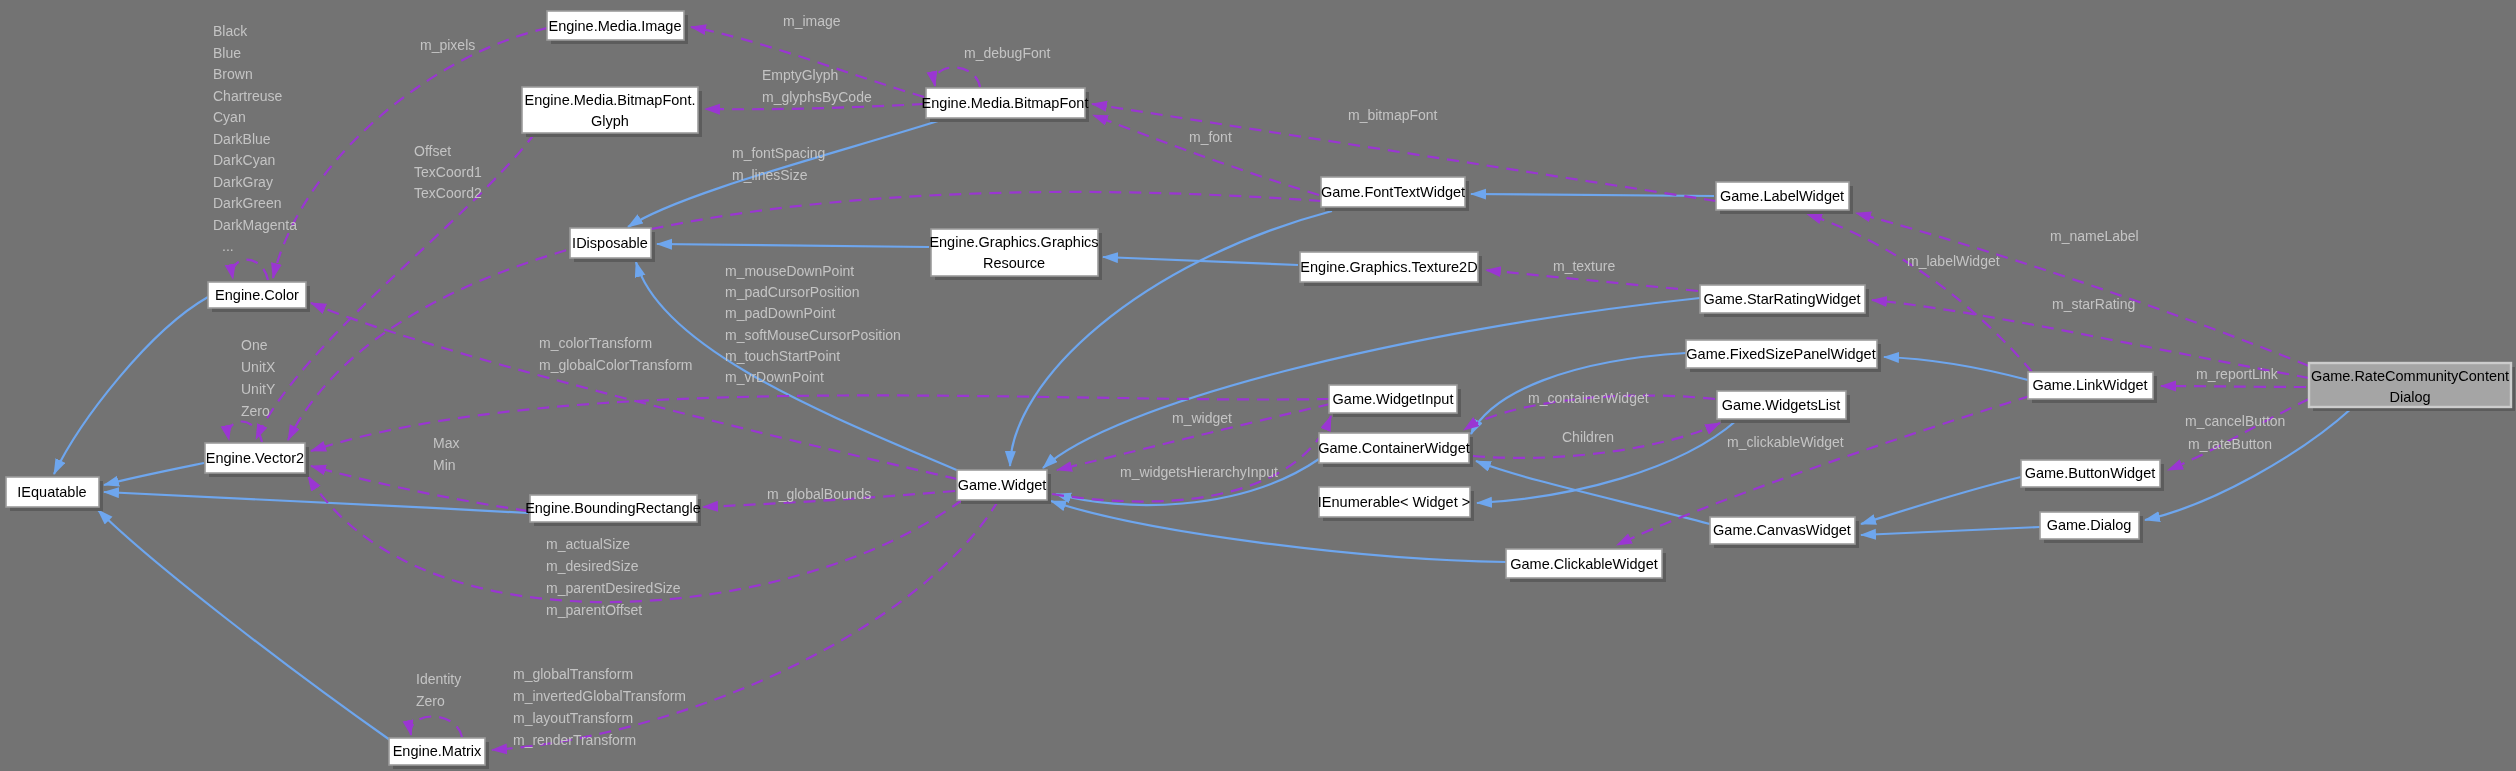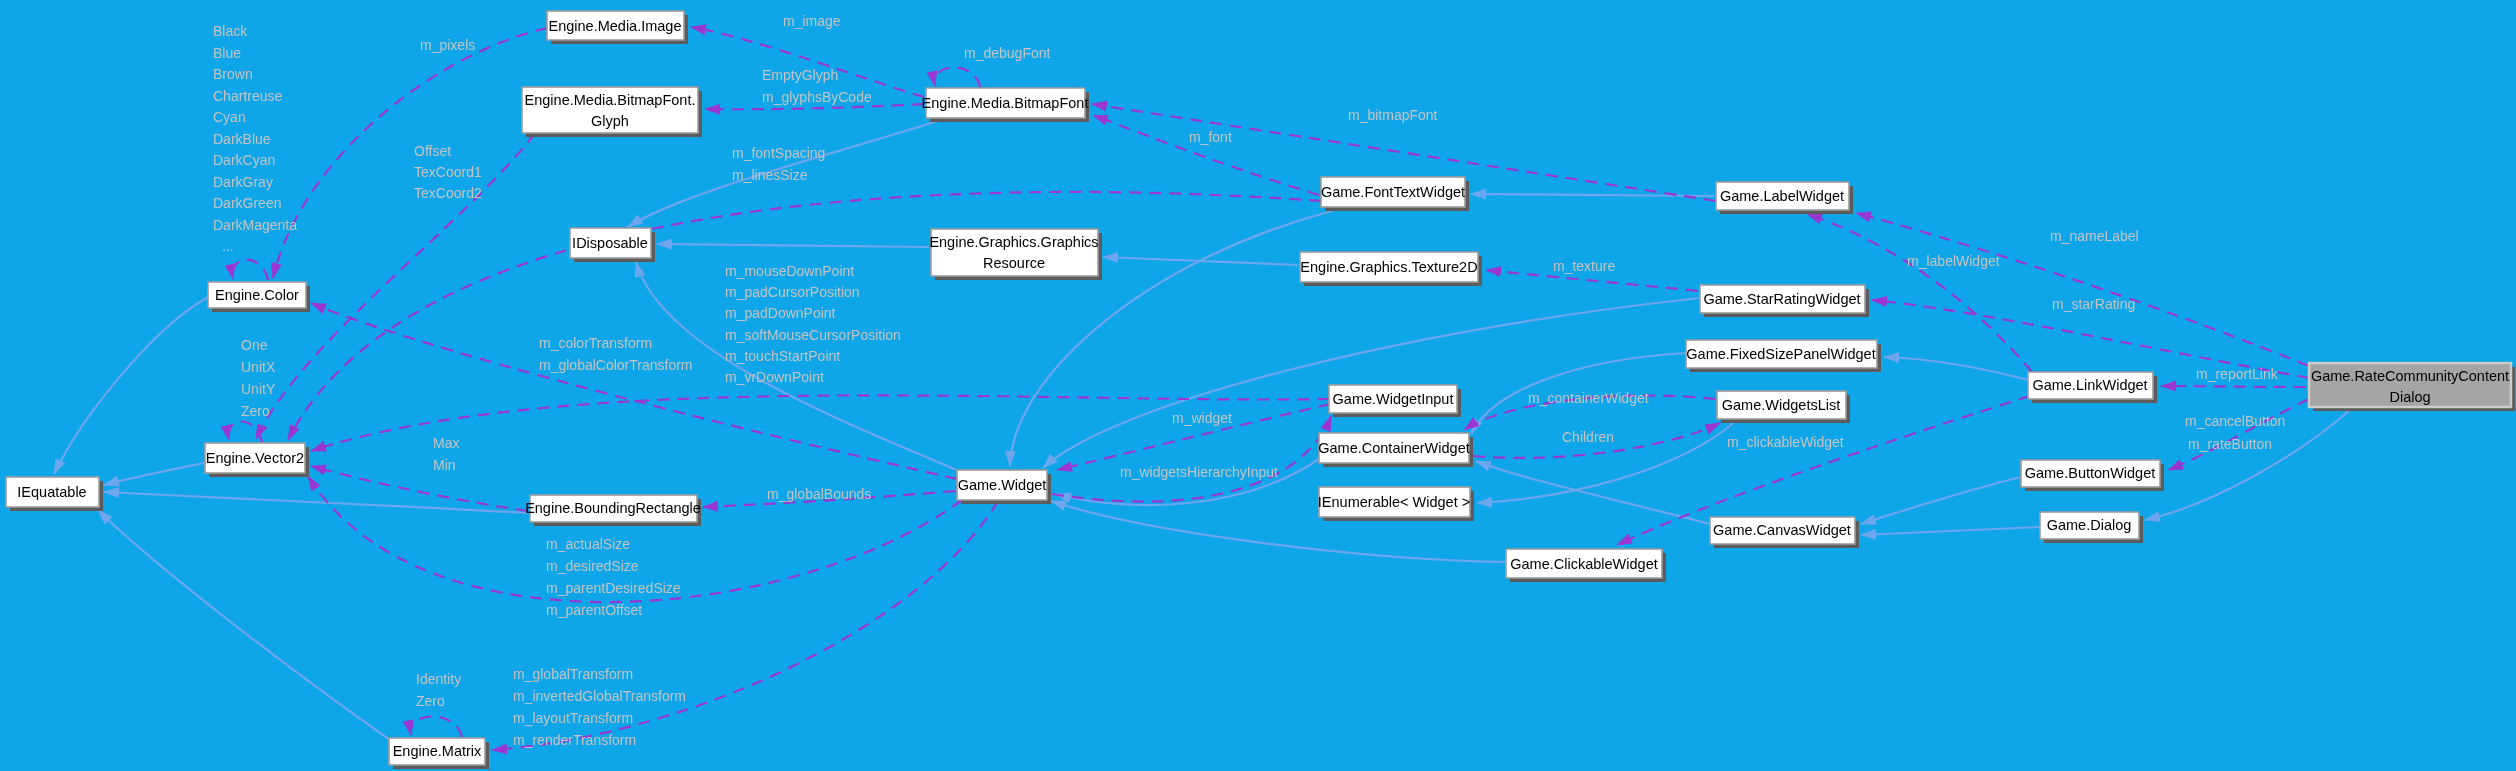--- a/index.html
+++ b/index.html
@@ -1,16 +1,16 @@
 <!DOCTYPE html>
 <html><head>
 <meta charset="utf-8">
 <style>
   html,body{margin:0;padding:0;background:#000;}
-  .stage{position:relative;width:2516px;height:771px;background:#0ea5e9;overflow:hidden;}
+  .stage{position:relative;width:2516px;height:771px;background:#737373;overflow:hidden;}
   svg{display:block;font-family:"Liberation Sans",sans-serif;}
   .node rect.box{fill:#ffffff;stroke:#9c9c9c;stroke-width:1.6px;}
   .node rect.shadow{fill:#5c5c5c;stroke:none;}
   .node.hl rect.box{fill:#a5a5a5;stroke:#cccccc;stroke-width:2.4px;}
   .node text{font-size:14.5px;fill:#000000;text-anchor:middle;}
   text.el{font-size:14px;fill:#c4c4c4;text-anchor:start;}
   path.ie{fill:none;stroke:#6ea6ee;stroke-width:2.2px;}
   path.ue{fill:none;stroke:#9a36d2;stroke-width:2.2px;stroke-dasharray:12 8;}
 </style>
 </head>

